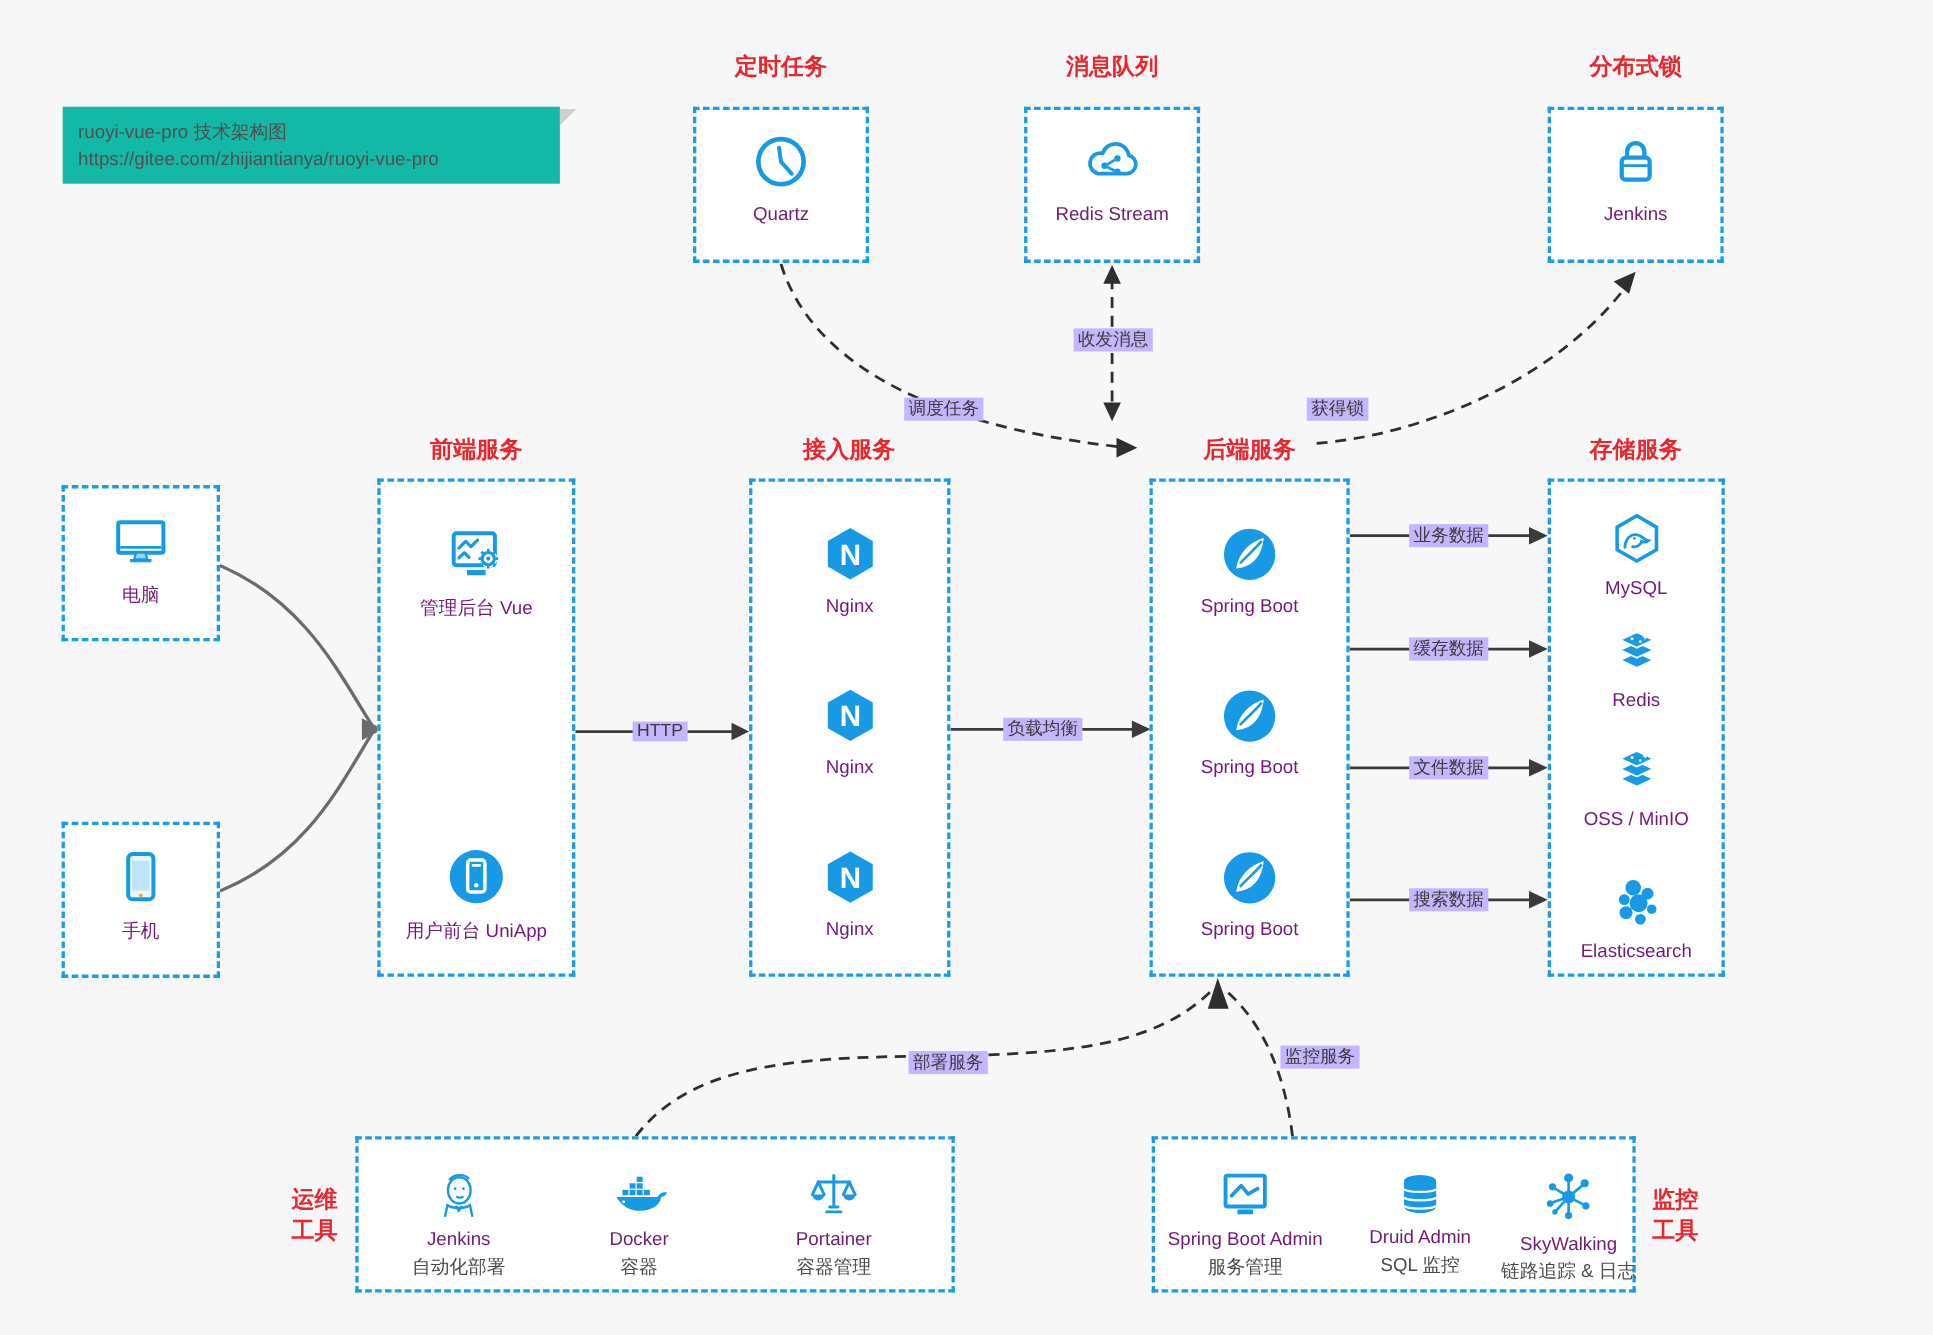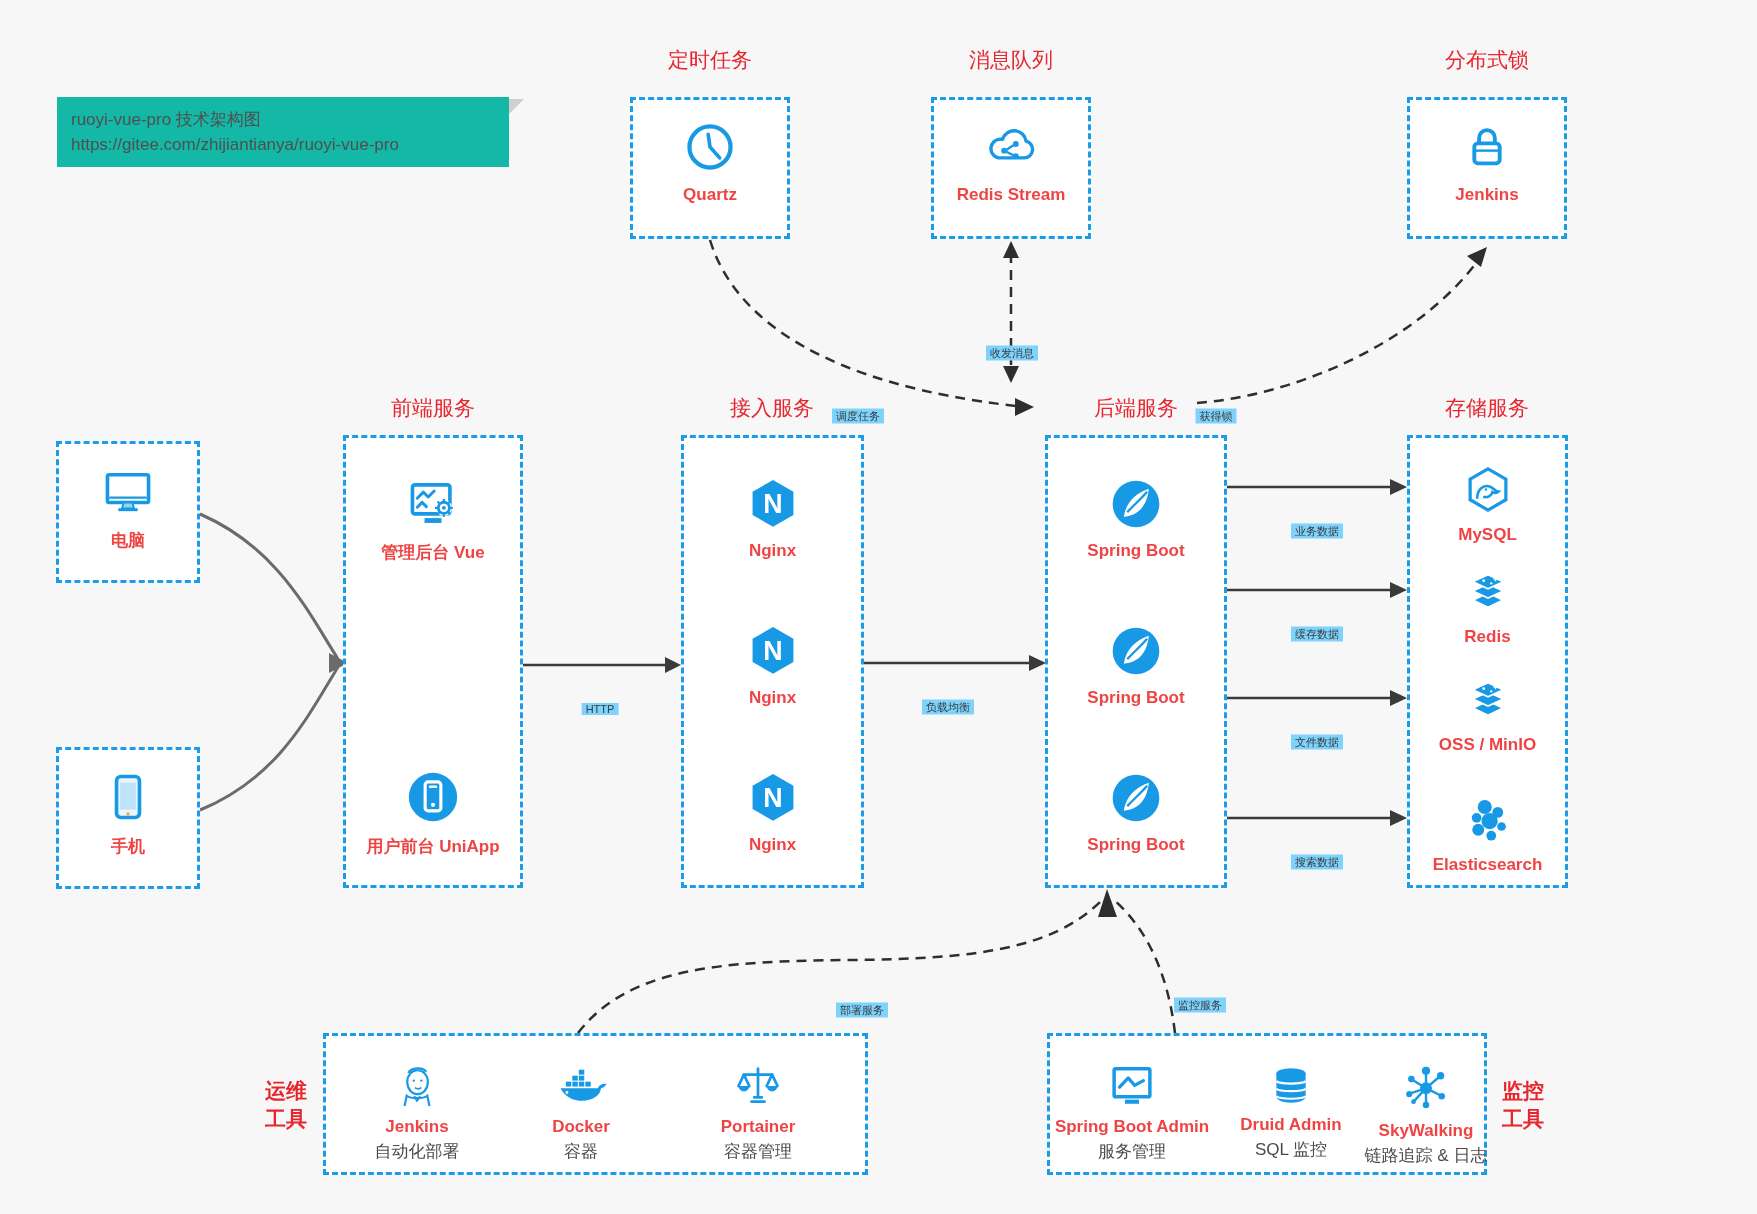--- a/index.html
+++ b/index.html
@@ -1,30 +1,30 @@
 <!DOCTYPE html>
 <html><head>
 <meta charset="utf-8">
 <style>
   html,body{margin:0;padding:0;background:#f7f7f8;}
   .canvas{position:relative;width:1757px;height:1214px;background:#f7f7f8;overflow:hidden;
           font-family:"Liberation Sans","DejaVu Sans",sans-serif;}
   .wires{position:absolute;left:0;top:0;z-index:1;}
   .box{position:absolute;background:#fff;border:3px dashed #1b9ce8;z-index:2;box-sizing:border-box;}
-  .rtitle{position:absolute;transform:translate(-50%,0);color:#e8262d;font-weight:normal;
+  .rtitle{position:absolute;transform:translate(-50%,0);color:#e8262d;font-weight:bold;
           font-size:21px;white-space:nowrap;z-index:2;}
   .side-title{position:absolute;transform:translate(-50%,-50%);color:#e8262d;font-weight:bold;
           font-size:21px;line-height:28px;text-align:center;z-index:2;white-space:nowrap;}
   .citem{position:absolute;left:0;right:0;display:flex;flex-direction:column;align-items:center;}
   .bitem{position:absolute;top:24px;width:180px;display:flex;flex-direction:column;align-items:center;}
-  .lbl{margin-top:9px;font-size:17px;color:#ef4444;white-space:nowrap;font-weight:bold;}
+  .lbl{margin-top:9px;font-size:17px;color:#701a75;white-space:nowrap;}
   .lbl2{margin-top:3px;font-size:17px;color:#4a4a4a;white-space:nowrap;}
   .icon{display:flex;align-items:center;justify-content:center;color:#1799e5;}
-  .edge-label{position:absolute;transform:translate(-50%,-50%);background:#7dd3fc;padding:0 4px;
-          font-size:11px;color:#3a3a3a;white-space:nowrap;z-index:3;margin-top:44px;}
+  .edge-label{position:absolute;transform:translate(-50%,-50%);background:#c4b5fd;padding:0 4px;
+          font-size:16px;color:#3a3a3a;white-space:nowrap;z-index:3;}
   .note{position:absolute;left:57px;top:97px;width:452px;height:70px;background:#14b8a6;z-index:2;
           padding:10px 0 0 14px;box-sizing:border-box;font-size:17px;line-height:25px;color:#4f4f4f;}
   .note::after{content:'';position:absolute;right:-15px;top:2px;width:0;height:0;
           border-top:15px solid #cfcfcf;border-right:15px solid transparent;}
   .kbox{display:flex;flex-direction:column;align-items:center;padding-top:18px;box-sizing:border-box;}
 </style>
 </head>
 <body>
 
 <div class="canvas">

